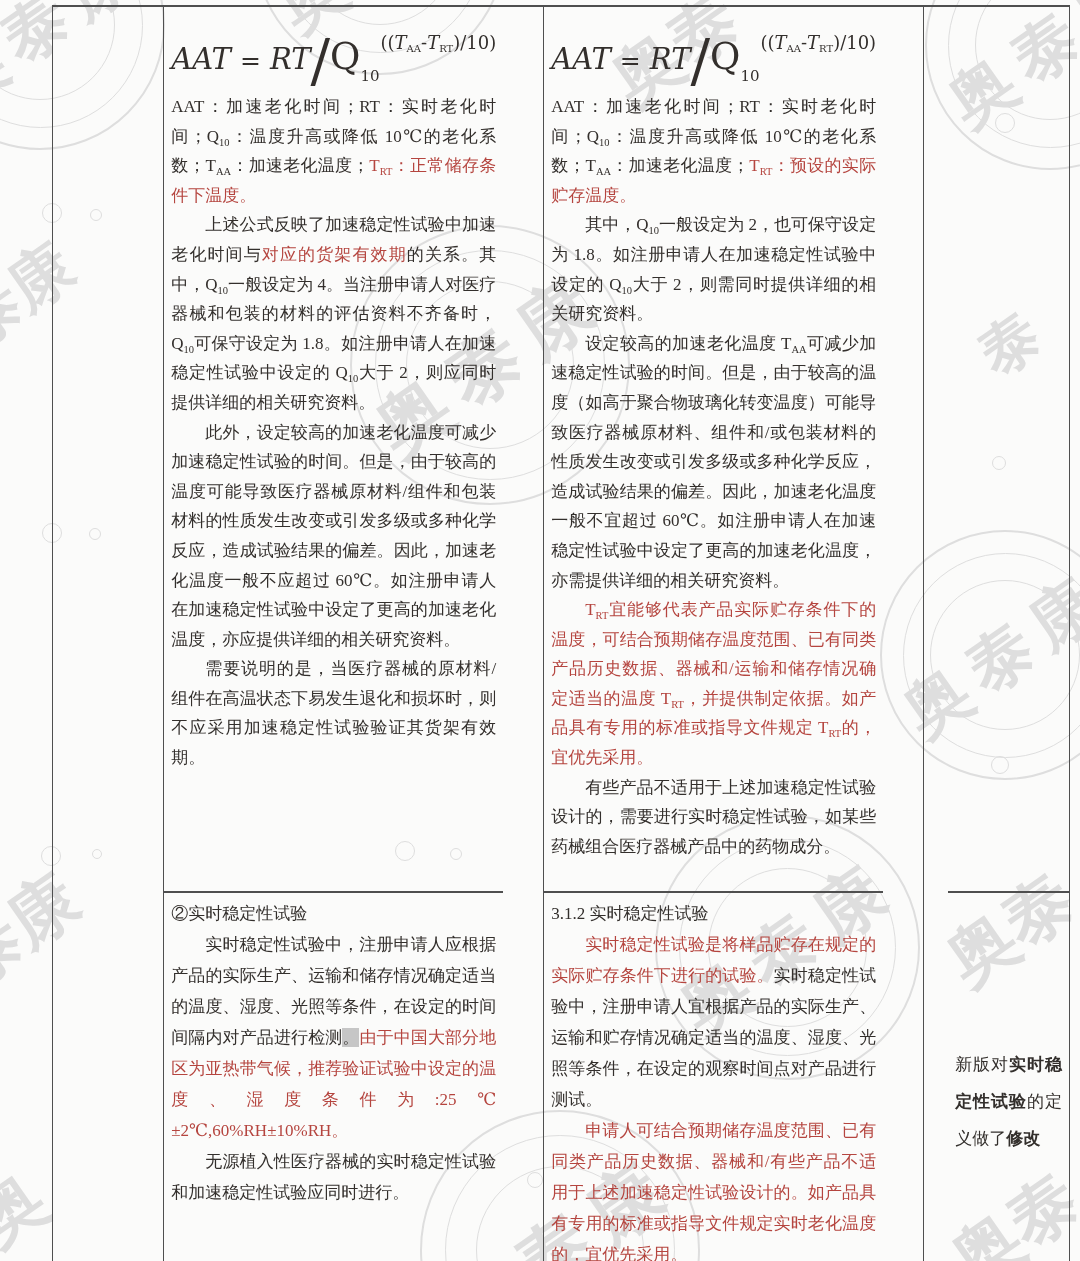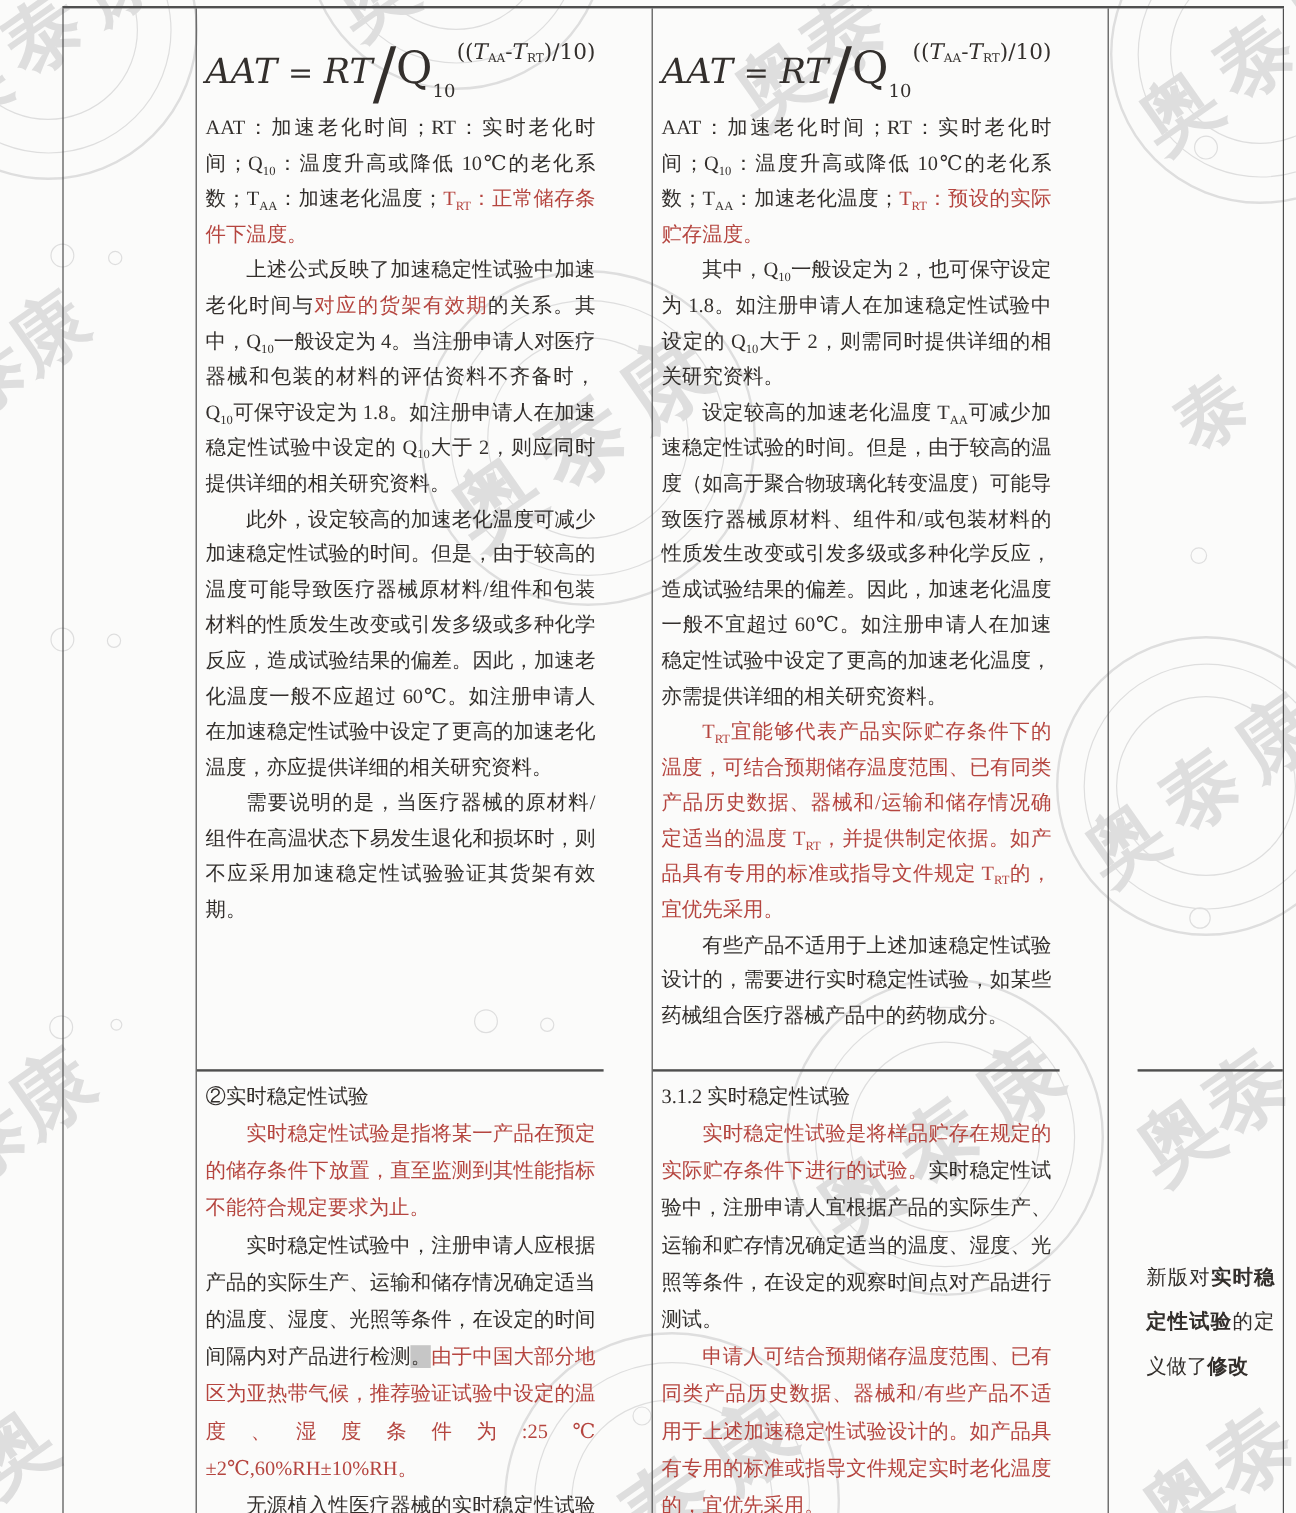--- a/index.html
+++ b/index.html
@@ -146,21 +146,20 @@
         </div>
         <div>
             <div class="para"><span>AAT：加速老化时间；RT：实时老化时间；Q</span><sub>10</sub><span>：温度升高或降低 10℃的老化系数；T</span><sub>AA</sub><span>：加速老化温度；</span><span class="red">T</span><sub class="red">RT</sub><span class="red">：正常储存条件下温度。</span></div>
             <div class="para ind"><span>上述公式反映了加速稳定性试验中加速老化时间与</span><span class="red">对应的货架有效期</span><span>的关系。其中，Q</span><sub>10</sub><span>一般设定为 4。当注册申请人对医疗器械和包装的材料的评估资料不齐备时，Q</span><sub>10</sub><span>可保守设定为 1.8。如注册申请人在加速稳定性试验中设定的 Q</span><sub>10</sub><span>大于 2，则应同时提供详细的相关研究资料。</span></div>
             <div class="para ind"><span>此外，设定较高的加速老化温度可减少加速稳定性试验的时间。但是，由于较高的温度可能导致医疗器械原材料/组件和包装材料的性质发生改变或引发多级或多种化学反应，造成试验结果的偏差。因此，加速老化温度一般不应超过 60℃。如注册申请人在加速稳定性试验中设定了更高的加速老化温度，亦应提供详细的相关研究资料。</span></div>
             <div class="para ind"><span>需要说明的是，当医疗器械的原材料/组件在高温状态下易发生退化和损坏时，则不应采用加速稳定性试验验证其货架有效期。</span></div>
           </div>
       </div>
       <div class="cell row2">
           <div class="para"><span>②实时稳定性试验</span></div>
-          <div class="para ind"><span class="red">实时稳定性试验是指将某一产品在预定的储存条件下放置，直至监测到其性能指标不能符合规定要求为止。</span></div>
           <div class="para ind"><span>实时稳定性试验中，注册申请人应根据产品的实际生产、运输和储存情况确定适当的温度、湿度、光照等条件，在设定的时间间隔内对产品进行检测</span><span class="hl">。</span><span class="red">由于中国大部分地区为亚热带气候，推荐验证试验中设定的温度、湿度条件为:25℃±2℃,60%RH±10%RH。</span></div>
           <div class="para ind"><span>无源植入性医疗器械的实时稳定性试验和加速稳定性试验应同时进行。</span></div>
         </div>
     </div>
 
     <div class="col w3">
       <div class="cell row1">
         <div class="formula">
           <span class="f-var">AAT</span><span class="f-eq">=</span><span class="f-var">RT</span><span class="f-slash">/</span><span class="f-qbase">Q</span><sub class="f-qsub">10</sub><span class="f-exp"><span>((</span><span class="f-var">T</span><sub>AA</sub><span>-</span><span class="f-var">T</span><sub>RT</sub><span>)/10)</span></span>
         </div>

